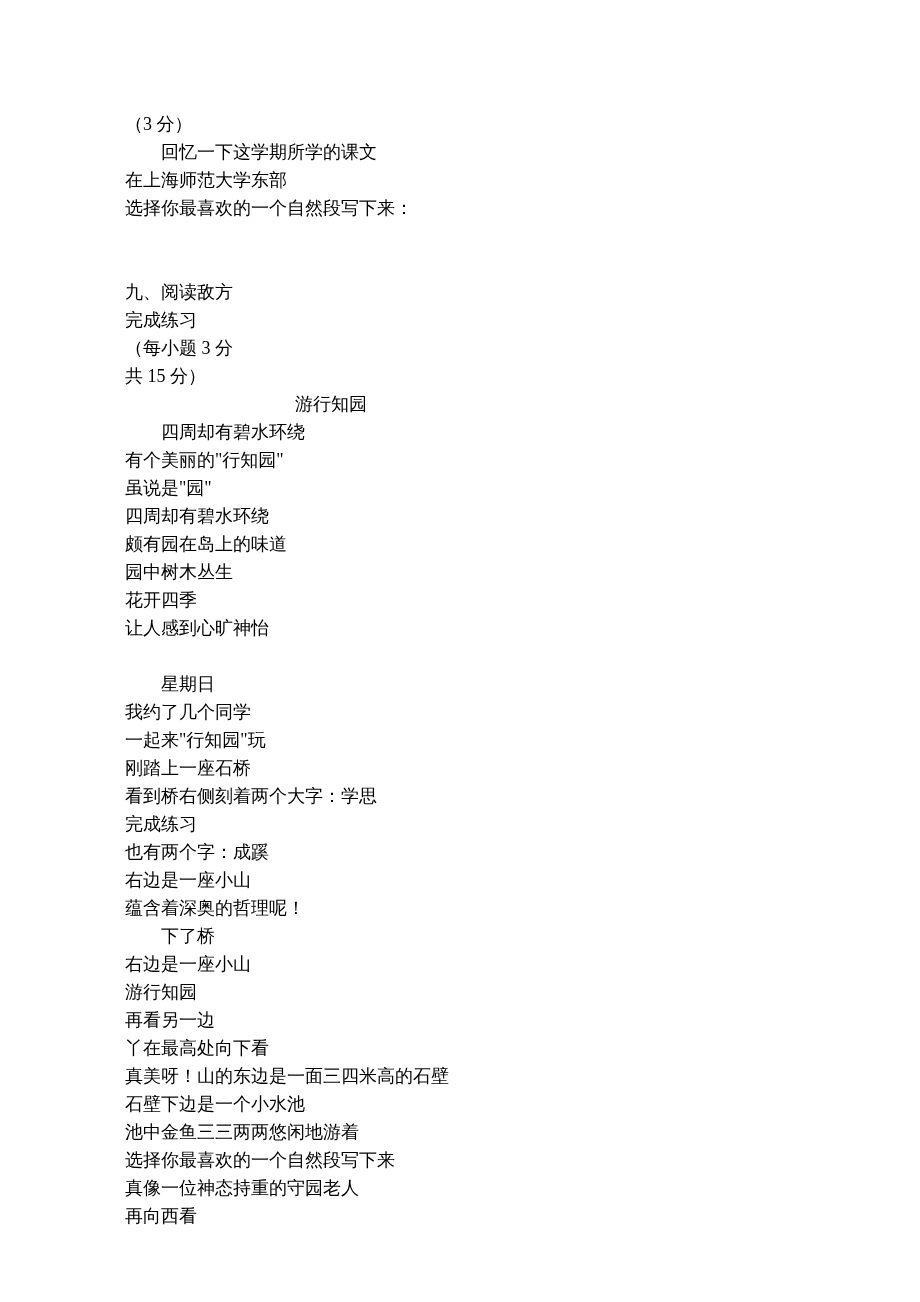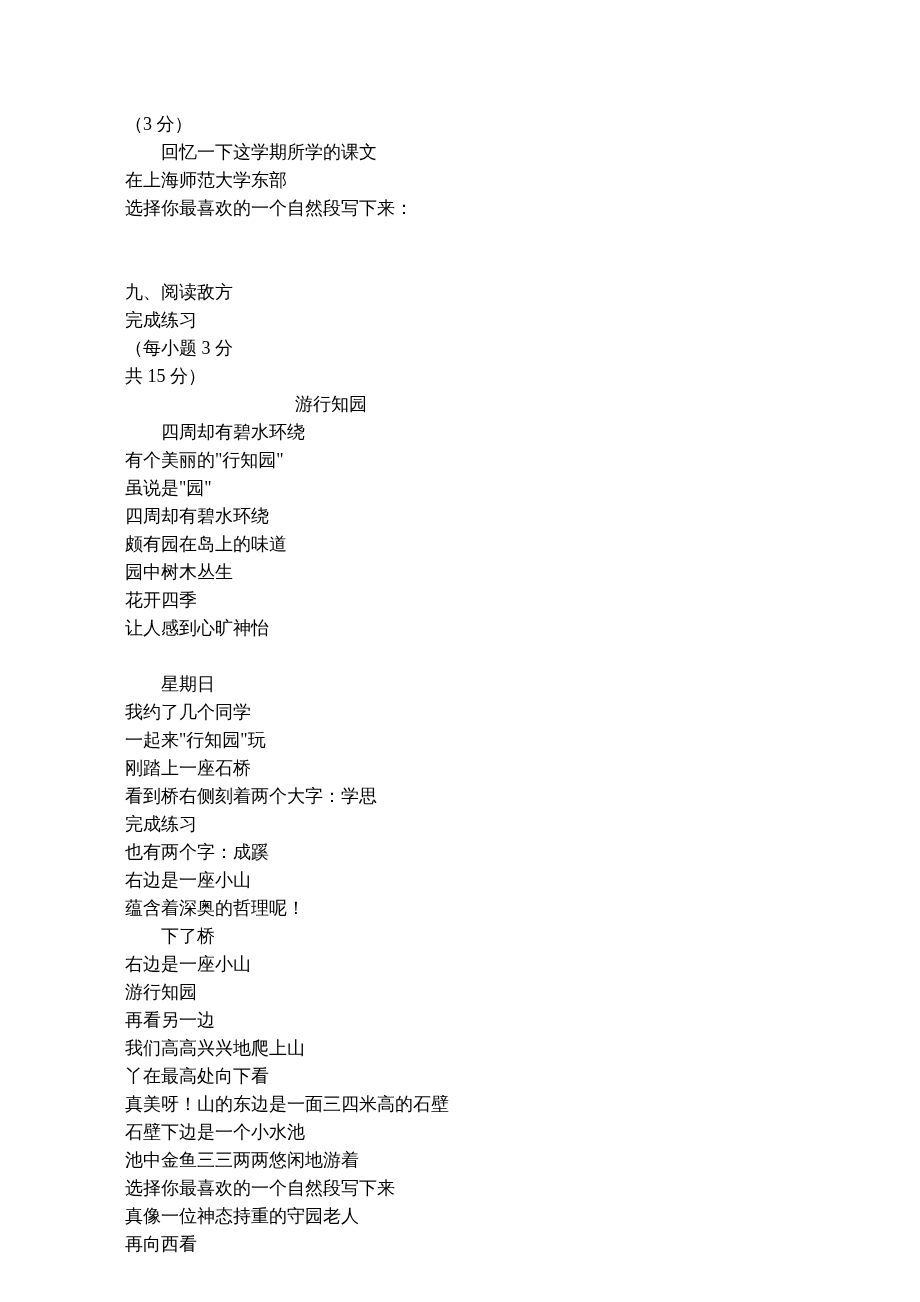--- a/index.html
+++ b/index.html
@@ -65,21 +65,20 @@
   <div class="line">刚踏上一座石桥</div>
   <div class="line">看到桥右侧刻着两个大字：学思</div>
   <div class="line">完成练习</div>
   <div class="line">也有两个字：成蹊</div>
   <div class="line">右边是一座小山</div>
   <div class="line">蕴含着深奥的哲理呢！</div>
   <div class="line indent1">下了桥</div>
   <div class="line">右边是一座小山</div>
   <div class="line">游行知园</div>
   <div class="line">再看另一边</div>
-  <div class="line">我们高高兴兴地爬上山</div>
   <div class="line">丫在最高处向下看</div>
   <div class="line">真美呀！山的东边是一面三四米高的石壁</div>
   <div class="line">石壁下边是一个小水池</div>
   <div class="line">池中金鱼三三两两悠闲地游着</div>
   <div class="line">选择你最喜欢的一个自然段写下来</div>
   <div class="line">真像一位神态持重的守园老人</div>
   <div class="line">再向西看</div>
 
 </div>
 

